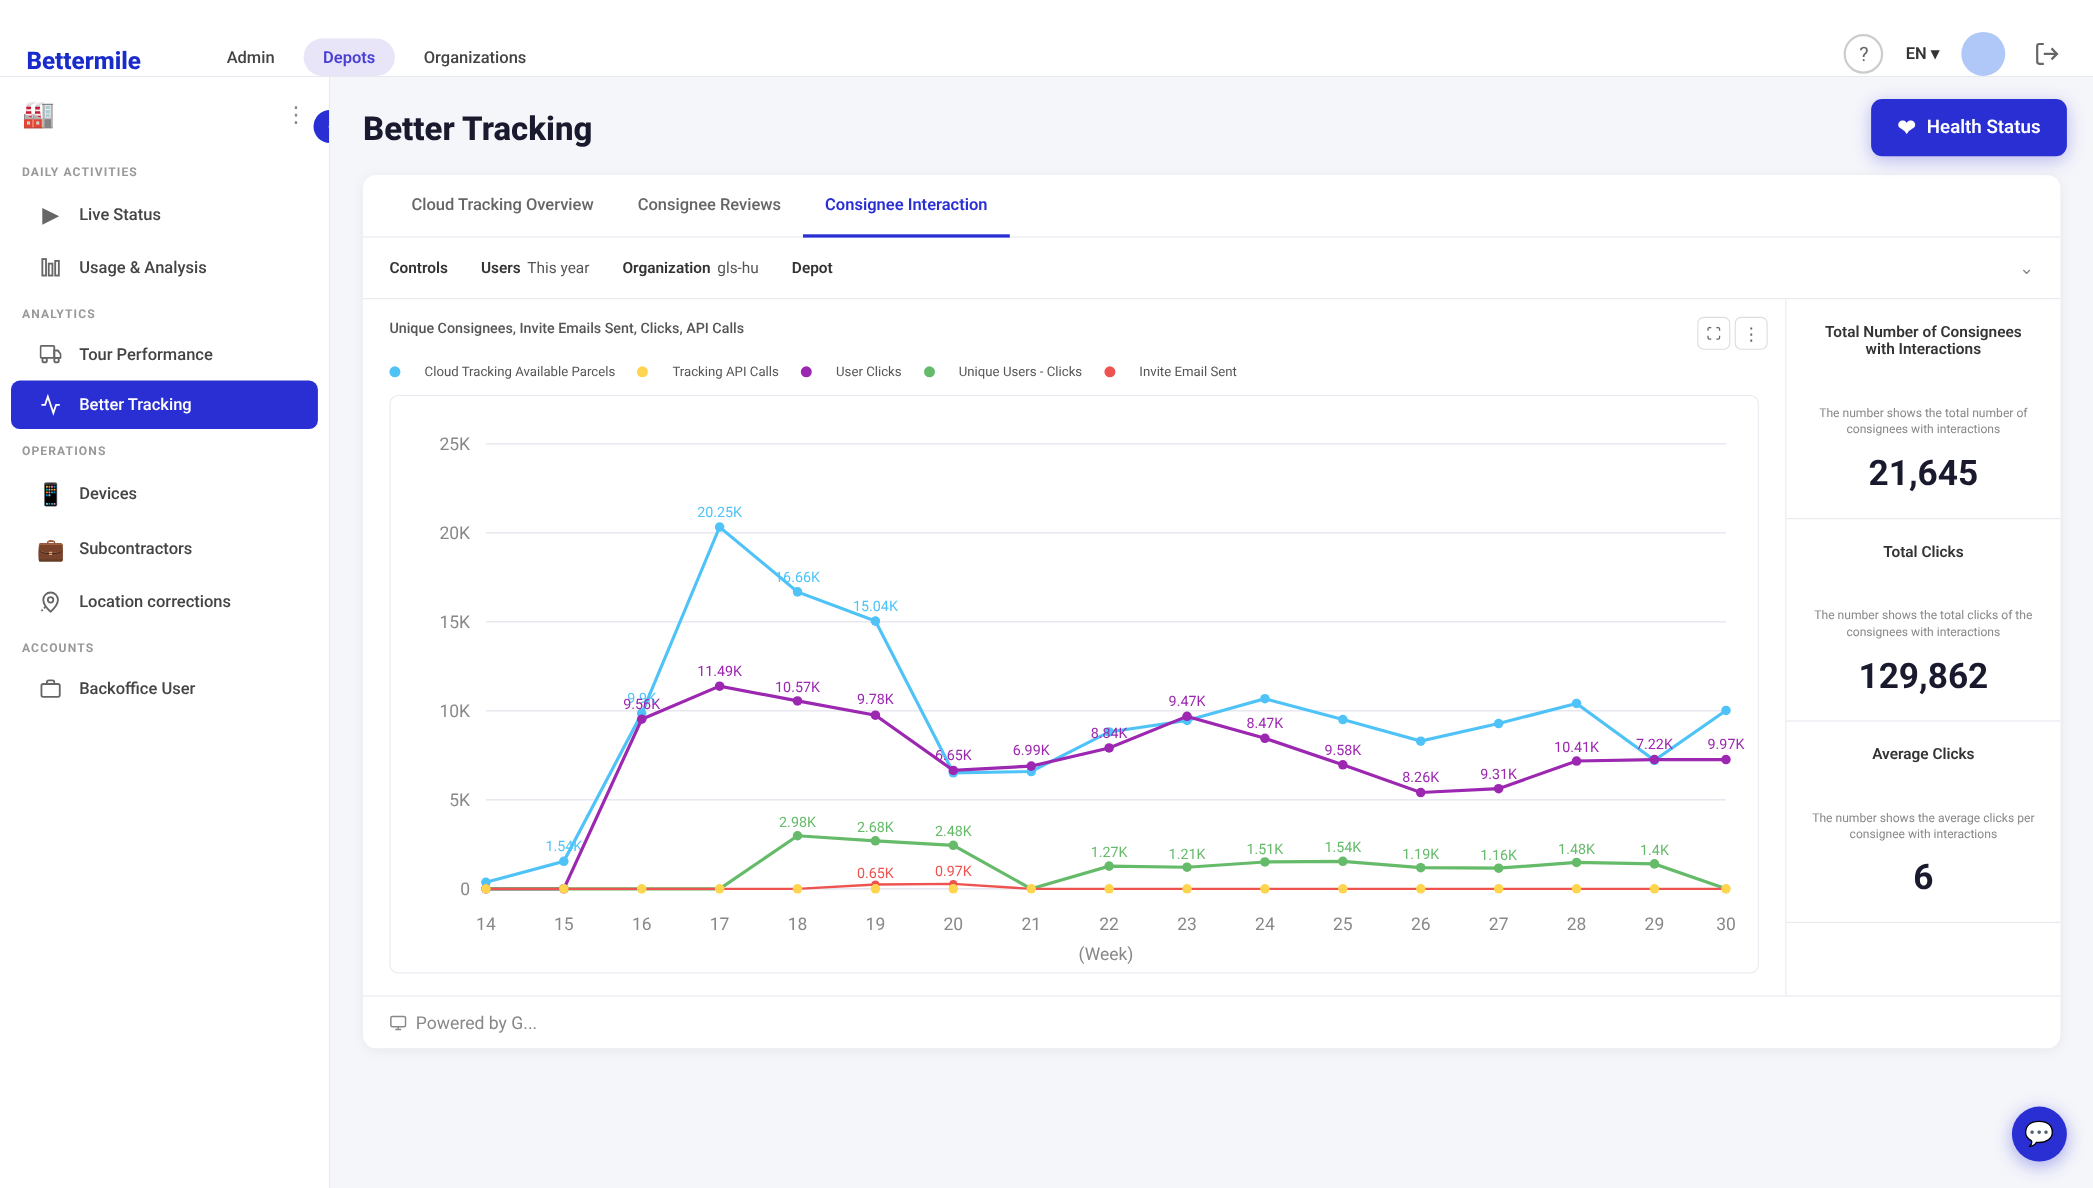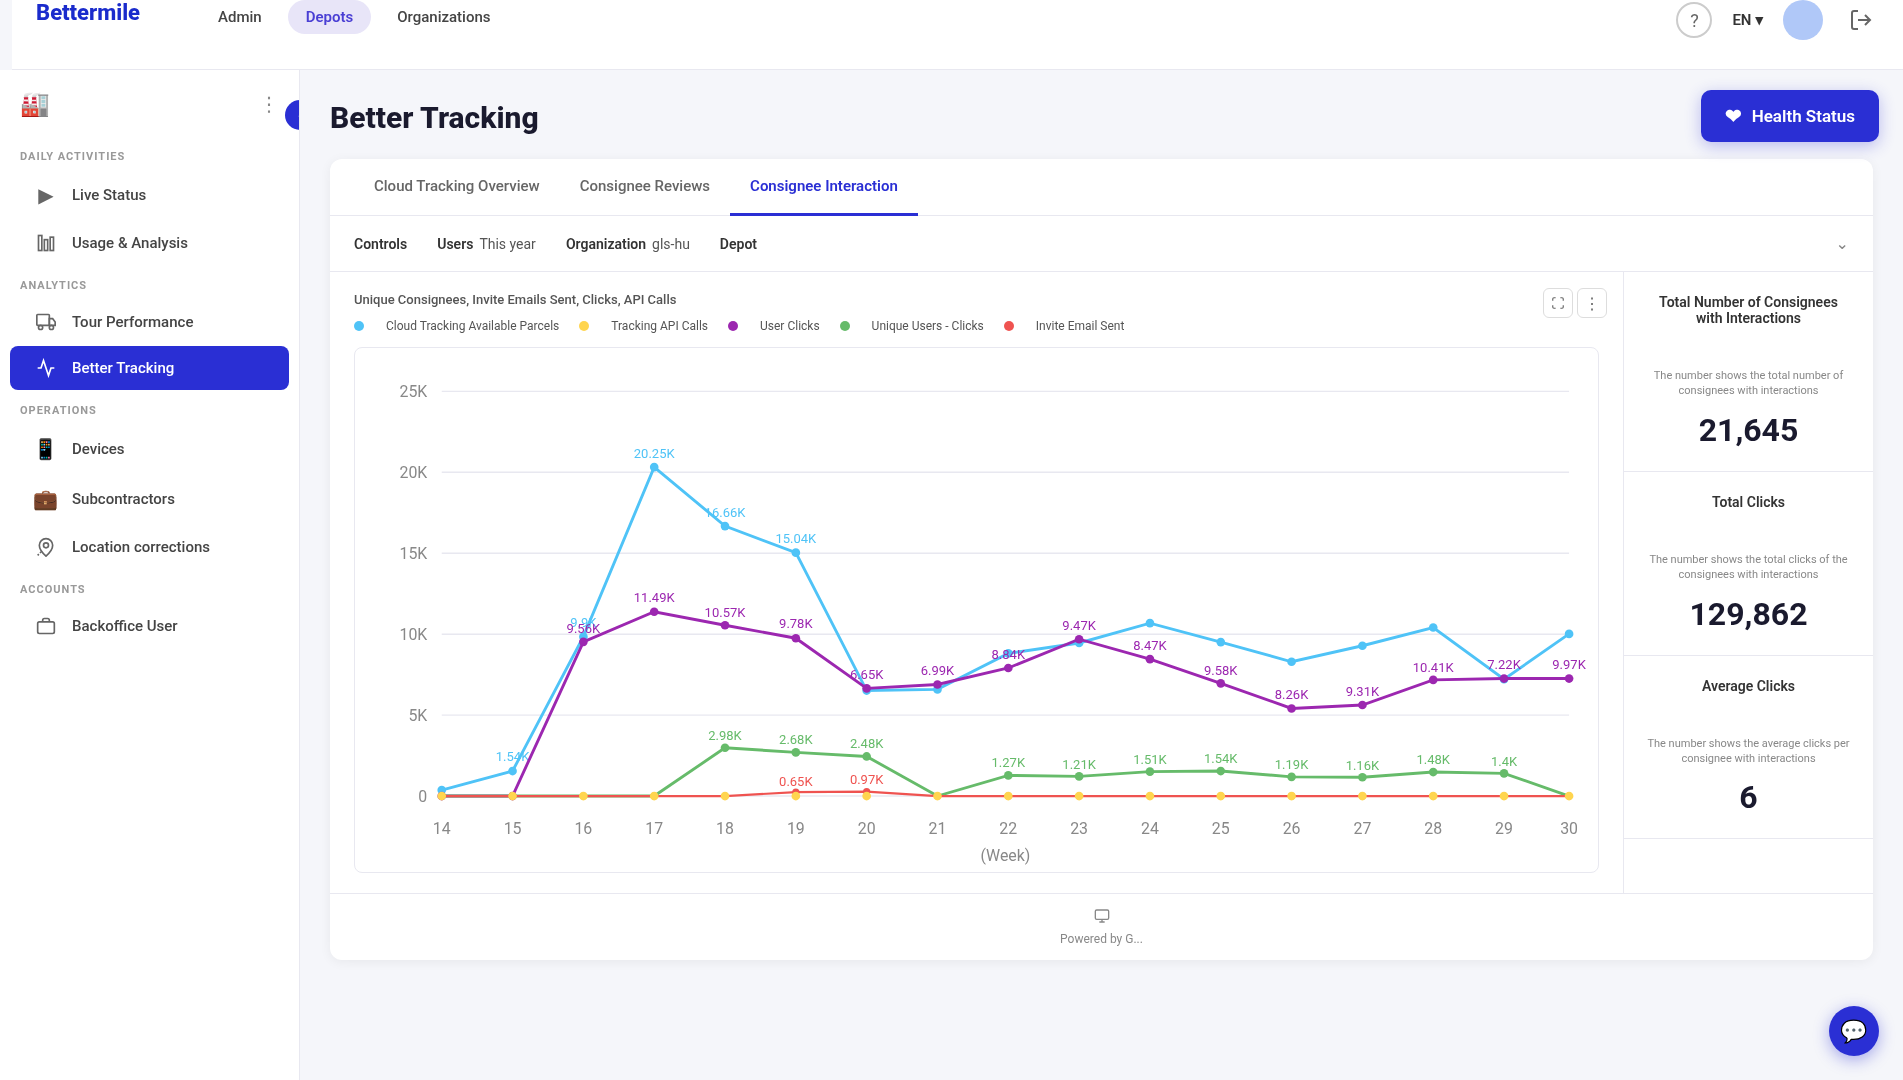--- a/index.html
+++ b/index.html
@@ -3,25 +3,25 @@
   <meta charset="utf-8">
   <style>
     * { margin: 0; padding: 0; box-sizing: border-box; }
     body { font-family: -apple-system, BlinkMacSystemFont, 'Segoe UI', Roboto, sans-serif; background: #f5f6fa; width: 1903px; min-height: 1080px; overflow-x: hidden; }
 
     
     .top-nav {
       background: #fff;
       height: 70px;
       display: flex;
-      align-items: flex-start;
+      align-items: flex-end;
       padding: 0 24px;
       border-bottom: 1px solid #e8e8f0;
       position: fixed;
-      top: 0; left: 12px; right: 0;
+      top: 0; left: 0; right: 0;
       z-index: 100;
     }
     .logo {
       font-size: 22px;
       font-weight: 800;
       color: #1a2bcc;
       margin-right: 60px;
     }
     .nav-links {
       display: flex;
@@ -250,21 +250,21 @@
       gap: 0;
     }
     .chart-area {
       flex: 1;
       padding: 20px 24px;
       position: relative;
     }
     .chart-title {
       font-size: 13px;
       color: #555;
-      margin-bottom: 12px;
+      margin-bottom: 24px;
       font-weight: 500;
     }
     .chart-expand-btn {
       position: absolute;
       top: 16px; right: 50px;
       width: 30px; height: 30px;
       border: 1px solid #ddd;
       border-radius: 6px;
       display: flex; align-items: center; justify-content: center;
       cursor: pointer;
@@ -343,23 +343,22 @@
       color: #1a1a2e;
     }
 
     
     .powered-by {
       display: flex;
       align-items: center;
       gap: 8px;
       padding: 14px 24px;
       border-top: 1px solid #e8e8f0;
-      font-size: 12px;
+      font-size: 16px;
       color: #888;
-      flex-direction: column;
     }
 
     
     .chat-button {
       position: fixed;
       bottom: 24px;
       right: 24px;
       width: 50px; height: 50px;
       background: #2a2fd4;
       border-radius: 50%;

